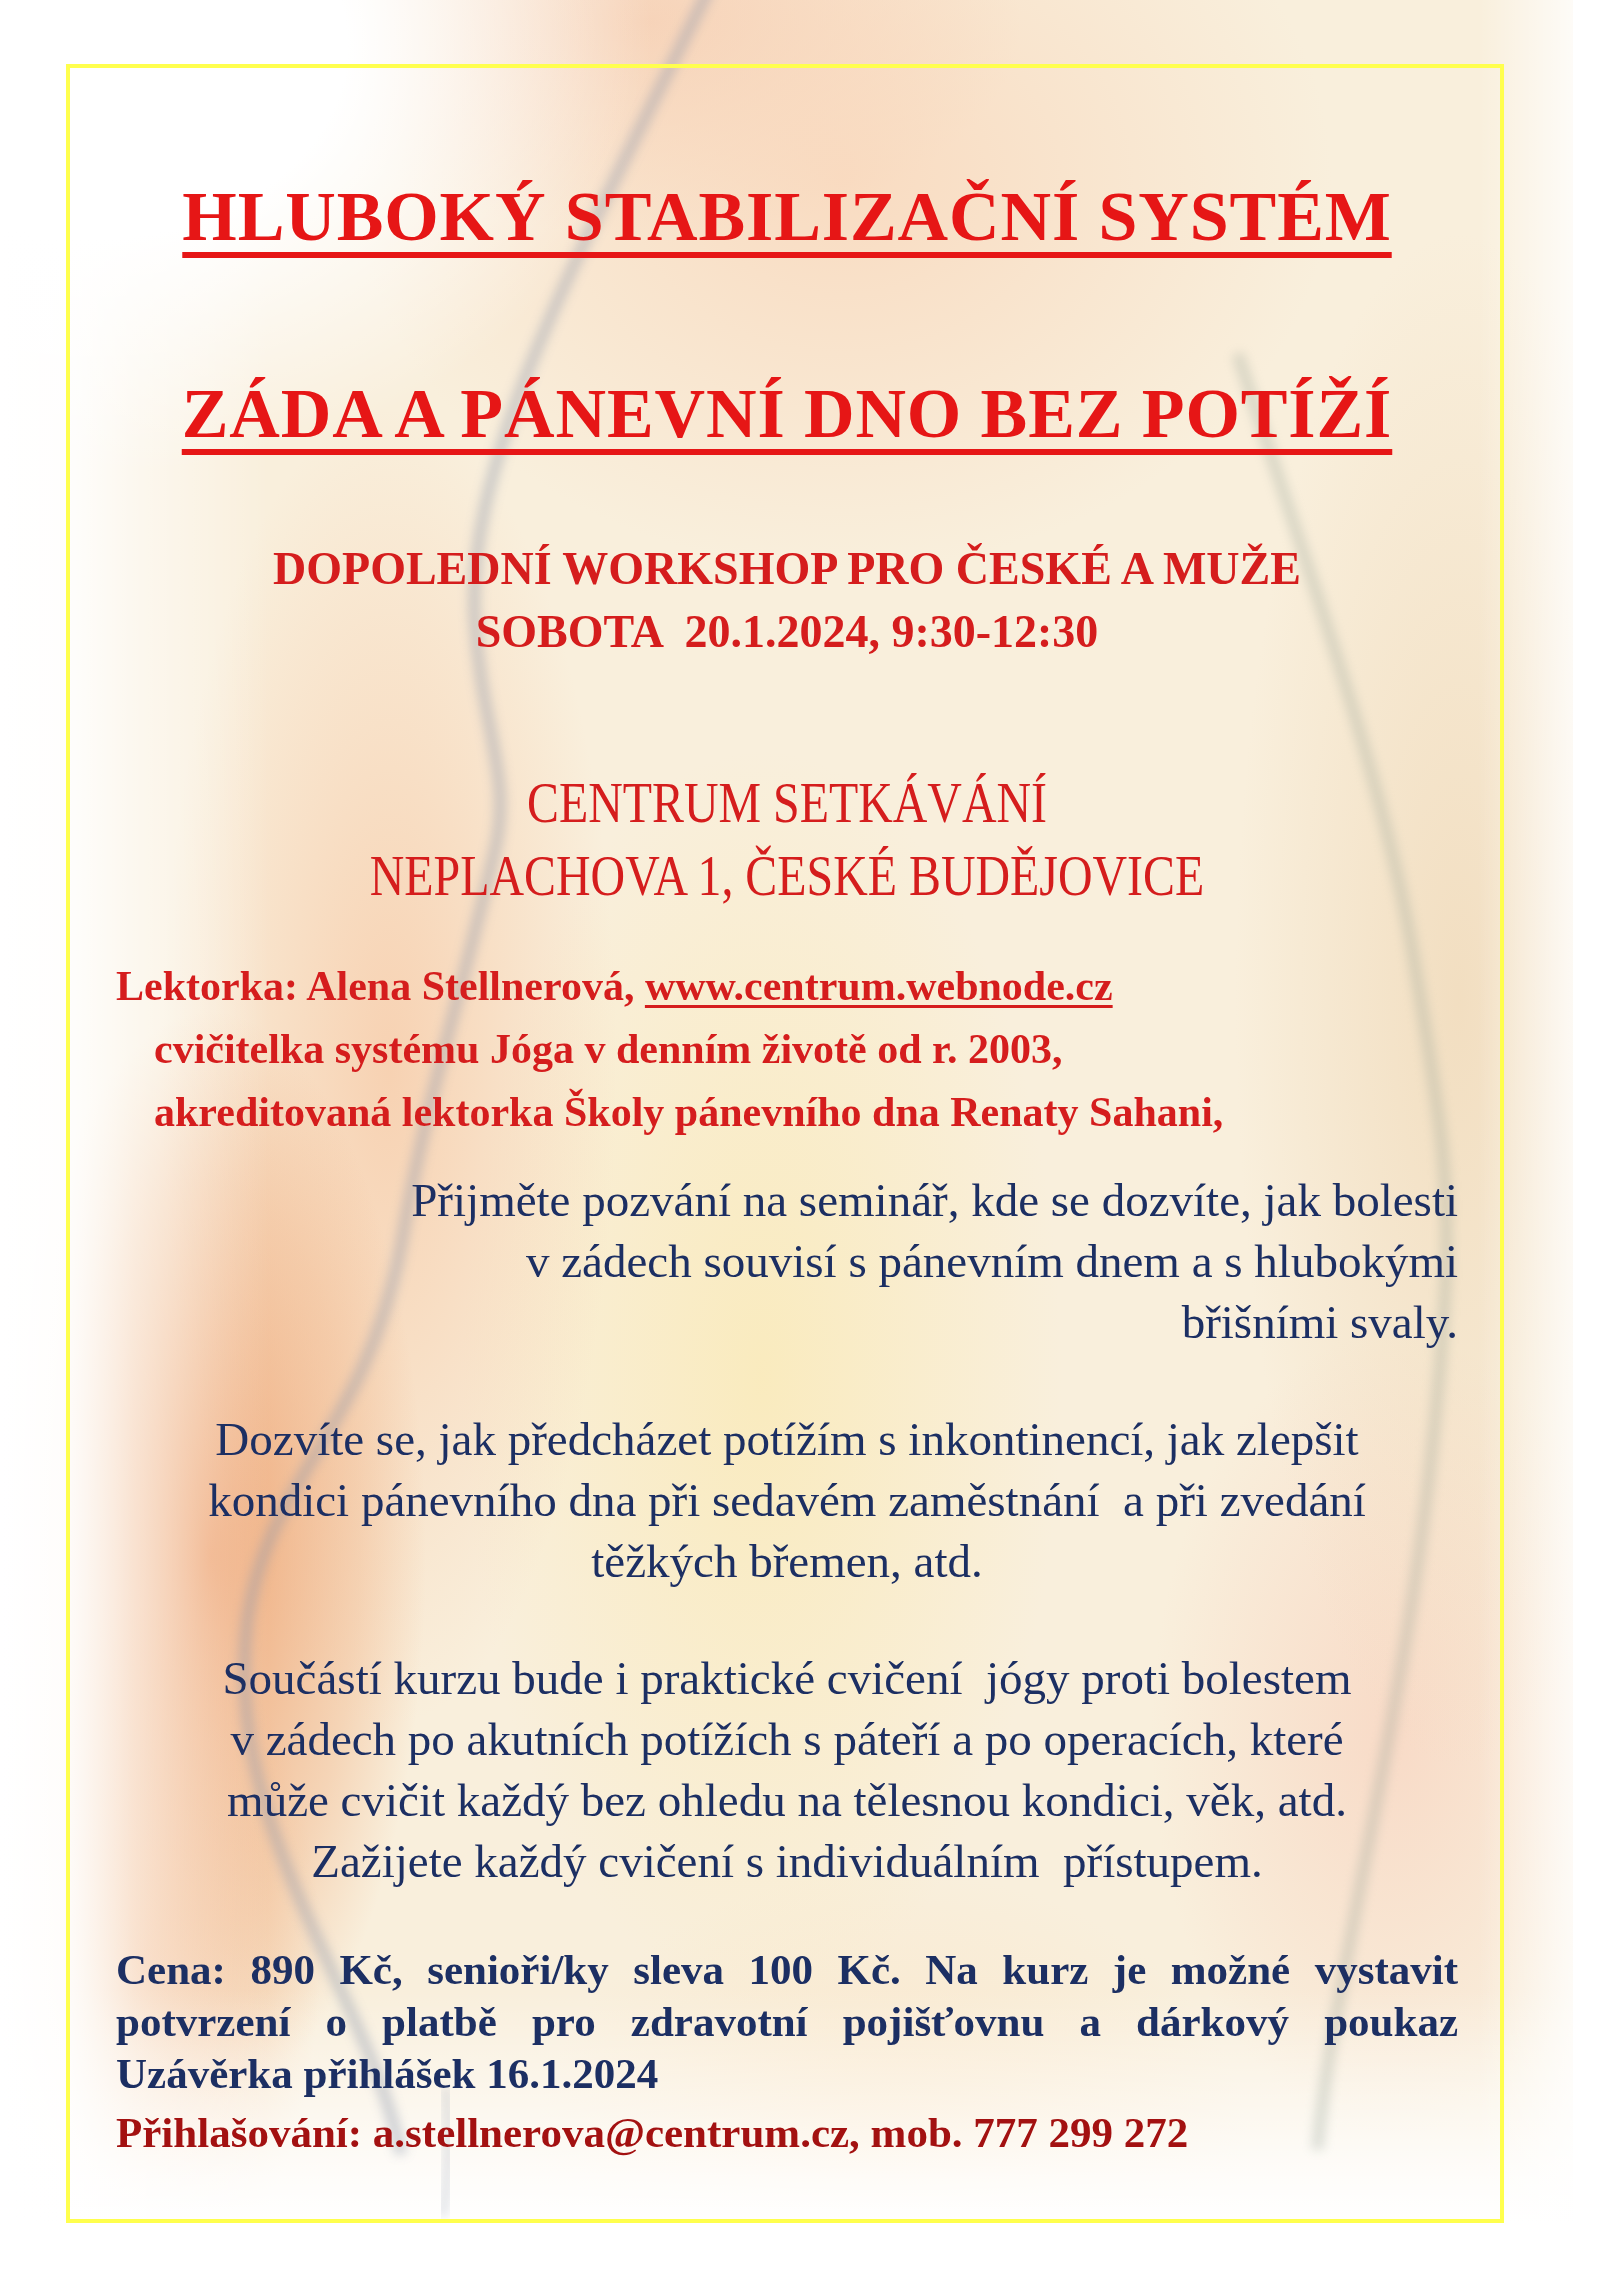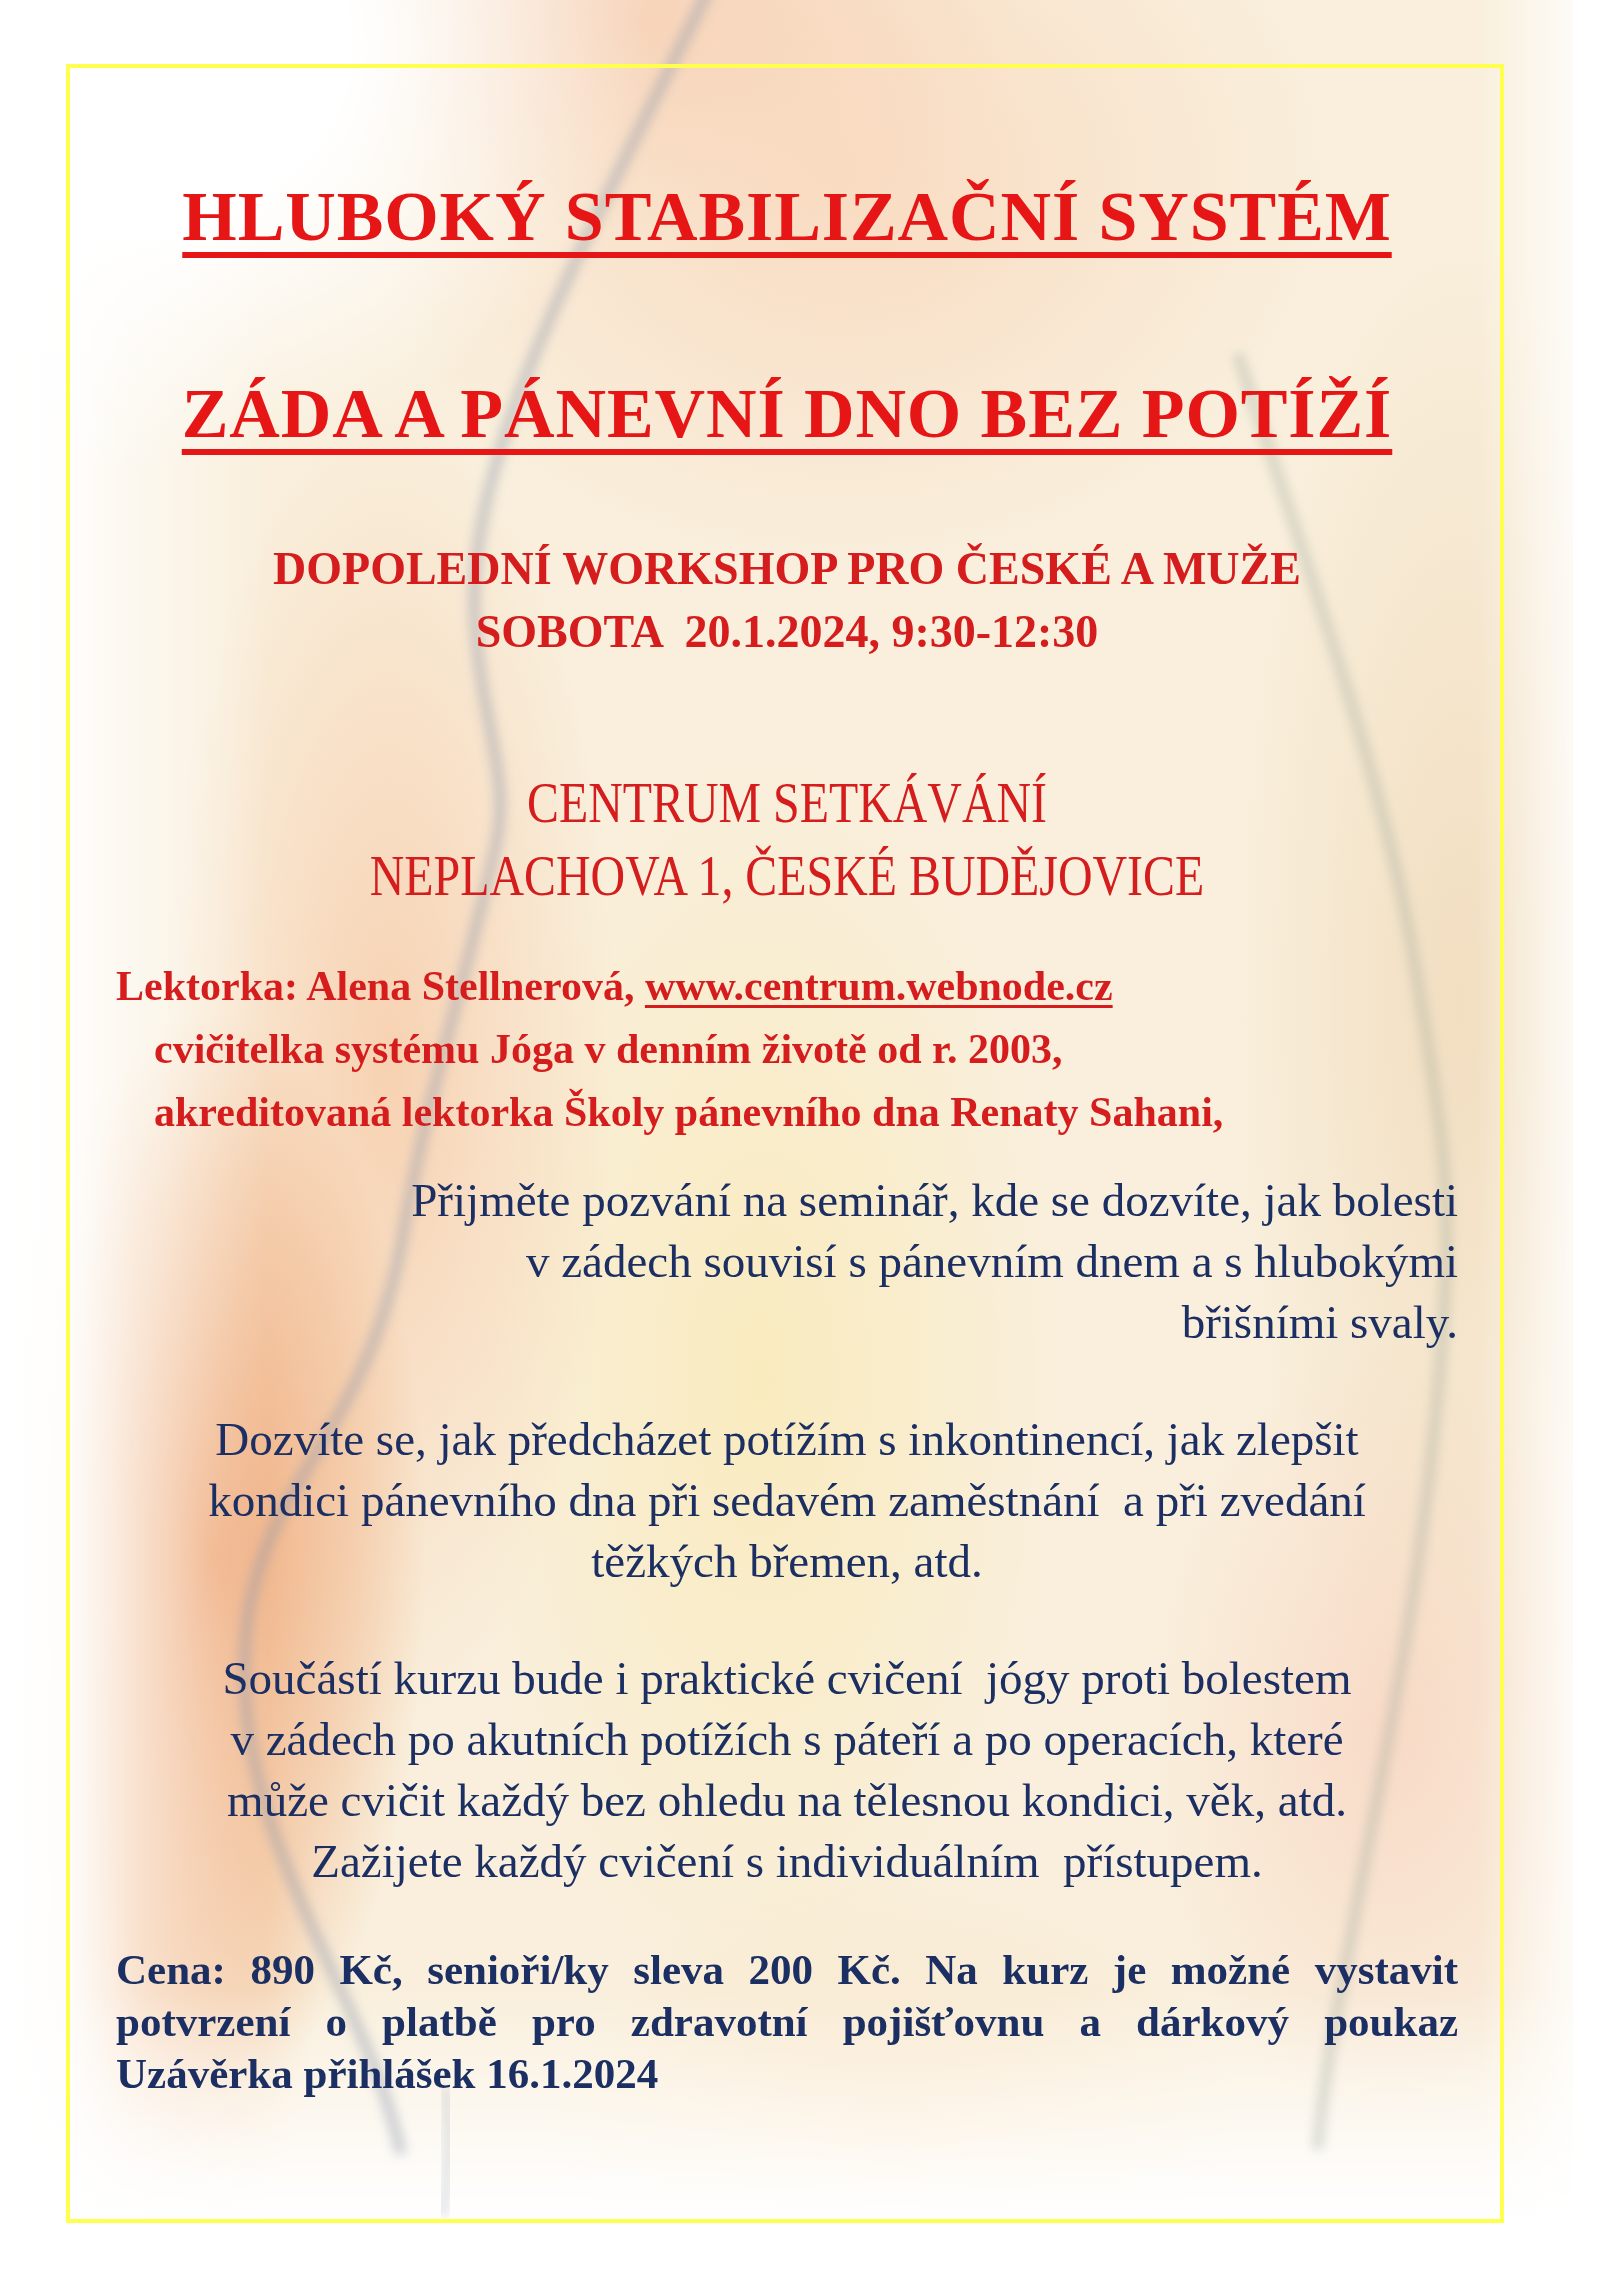--- a/index.html
+++ b/index.html
@@ -160,21 +160,22 @@
     </div>
 
     <div class="para para3">
       <div data-bind="poster.paragraphs.2.lines.0">Součástí kurzu bude i praktické cvičení  jógy proti bolestem</div>
       <div data-bind="poster.paragraphs.2.lines.1">v zádech po akutních potížích s páteří a po operacích, které</div>
       <div data-bind="poster.paragraphs.2.lines.2">může cvičit každý bez ohledu na tělesnou kondici, věk, atd.</div>
       <div data-bind="poster.paragraphs.2.lines.3">Zažijete každý cvičení s individuálním  přístupem.</div>
     </div>
 
     <div class="pricing">
-      <div class="just" data-bind="poster.pricing.lines.0">Cena: 890 Kč, senioři/ky sleva 200 Kč. Na kurz je možné vystavit</div>
+      <div class="just" data-bind="poster.pricing.lines.0">Cena: 890 Kč, senioři/ky sleva 100 Kč. Na kurz je možné vystavit</div>
       <div class="just" data-bind="poster.pricing.lines.1">potvrzení o platbě pro zdravotní pojišťovnu a dárkový poukaz</div>
       <div data-bind="poster.pricing.lines.2">Uzávěrka přihlášek 16.1.2024</div>
     </div>
 
+    <div class="registration" data-bind="poster.registration">Přihlašování: a.stellnerova@centrum.cz, mob. 777 299 272</div>
 
   </div>
 </div>
 
 
 </body></html>

